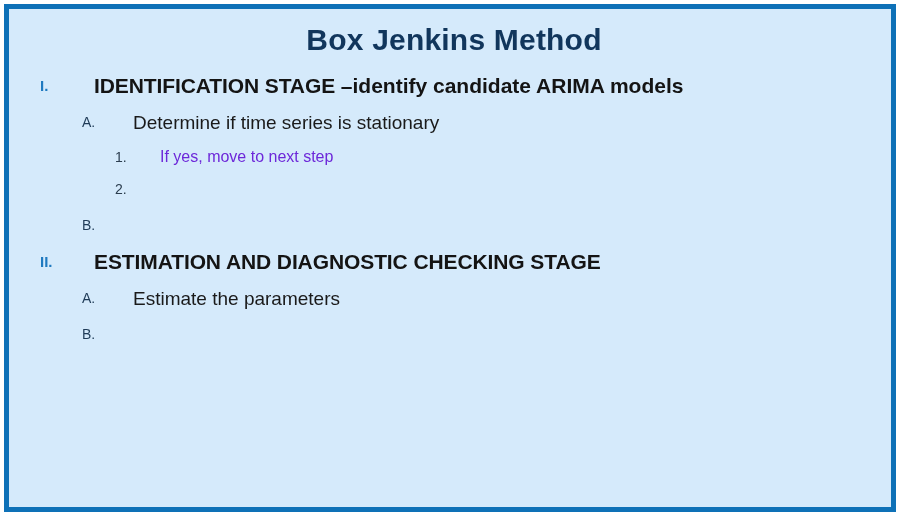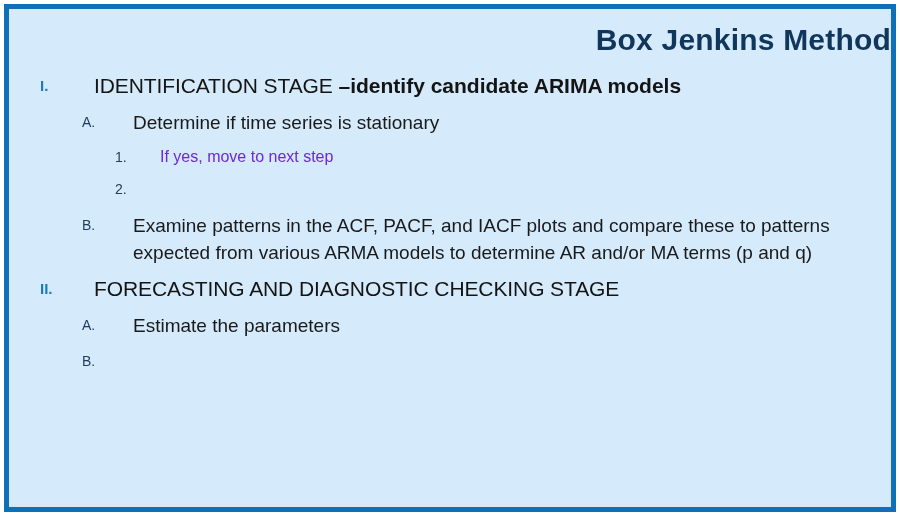--- a/index.html
+++ b/index.html
@@ -29,21 +29,21 @@
     position: absolute;
     left: 0;
     top: 0;
     right: 0;
     bottom: 0;
     padding: 0;
   }
 
   
   .slide-title {
-    text-align: right;
+    text-align: center;
     font-size: 30px;
     font-weight: bold;
     color: #11365c;
     letter-spacing: 0.2px;
     margin: 12px 0 0 0;
     line-height: 1.25;
     padding-left: 8px;
   }
 
   
@@ -72,21 +72,21 @@
     line-height: 27px;
   }
   .lvl1 .body {
     flex: 1 1 auto;
     font-size: 21px;
     color: #141414;
     line-height: 27px;
     padding-right: 28px;
   }
   .lvl1 .body .stage {
-    font-weight: normal;
+    font-weight: bold;
     letter-spacing: -0.1px;
   }
   .lvl1 .body .tail {
     font-weight: bold;
   }
 
   
   .lvl2 {
     padding-left: 73px;
     margin-bottom: 9px;
@@ -154,26 +154,25 @@
       </div>
 
       <div class="lvl-row lvl3">
         <span class="marker">2.</span>
       </div>
 
       <div class="gap-sm"></div>
 
       <div class="lvl-row lvl2">
         <span class="marker">B.</span>
-        <span class="body">Examine patterns in the ACF, PACF, and IACF plots and compare these to patterns expected from various ARMA models to determine AR and/or MA terms (p and q)</span>
       </div>
 
       <div class="lvl-row lvl1">
         <span class="marker">II.</span>
-        <span class="body"><span class="stage">FORECASTING AND DIAGNOSTIC CHECKING STAGE</span><span class="tail"></span></span>
+        <span class="body"><span class="stage">ESTIMATION AND DIAGNOSTIC CHECKING STAGE</span><span class="tail"></span></span>
       </div>
 
       <div class="lvl-row lvl2">
         <span class="marker">A.</span>
         <span class="body">Estimate the parameters</span>
       </div>
 
       <div class="lvl-row lvl2">
         <span class="marker">B.</span>
       </div>

